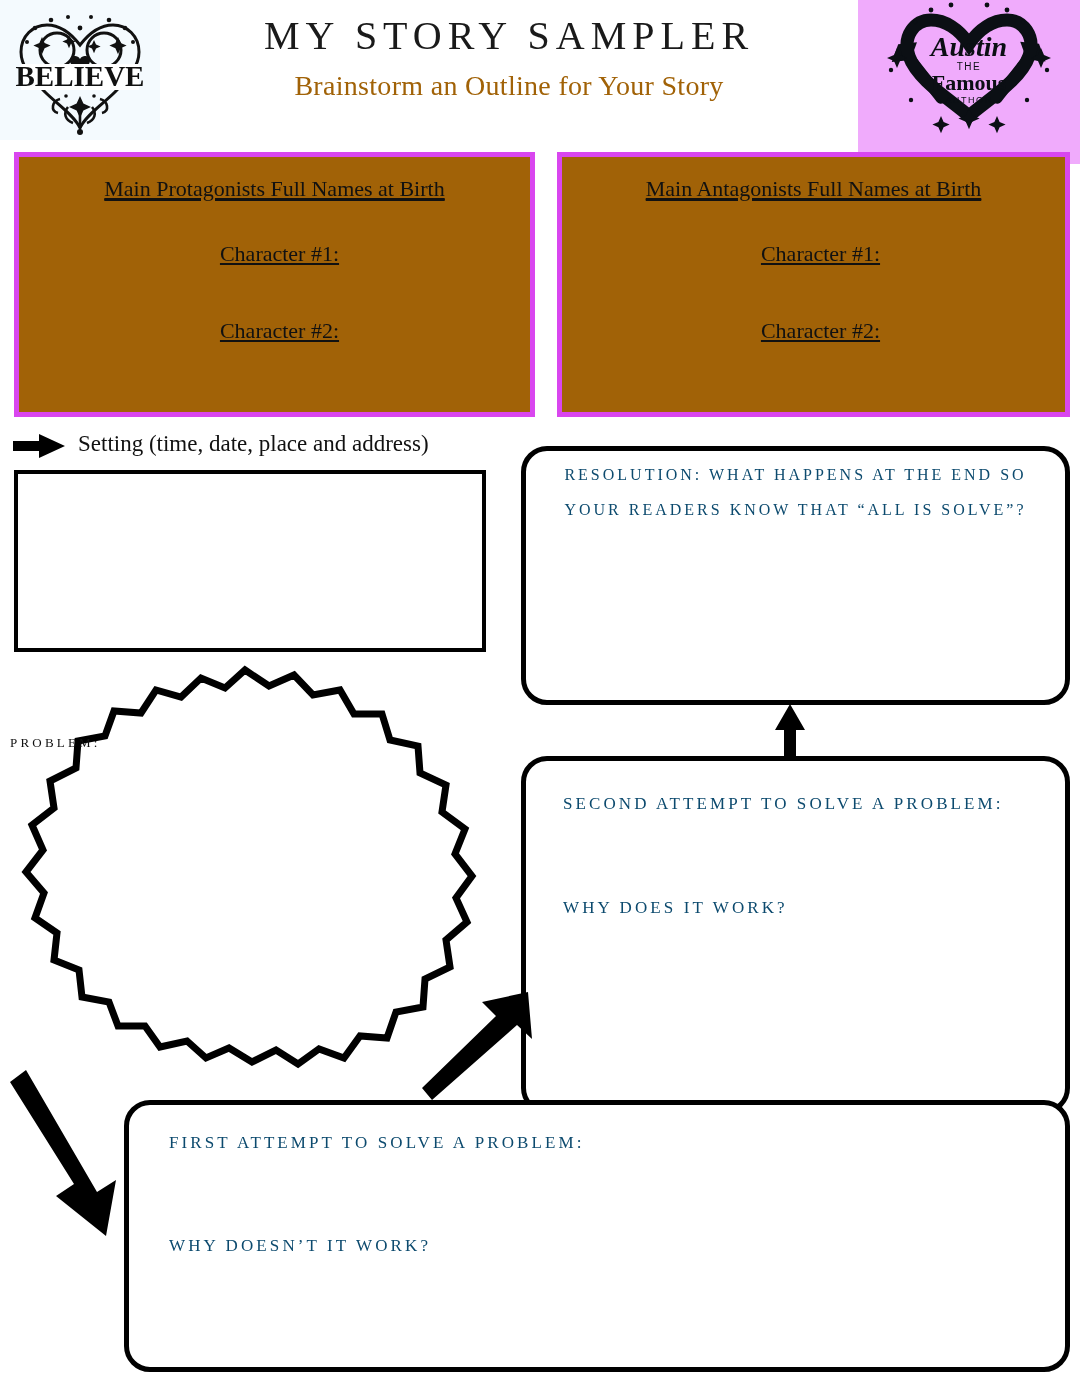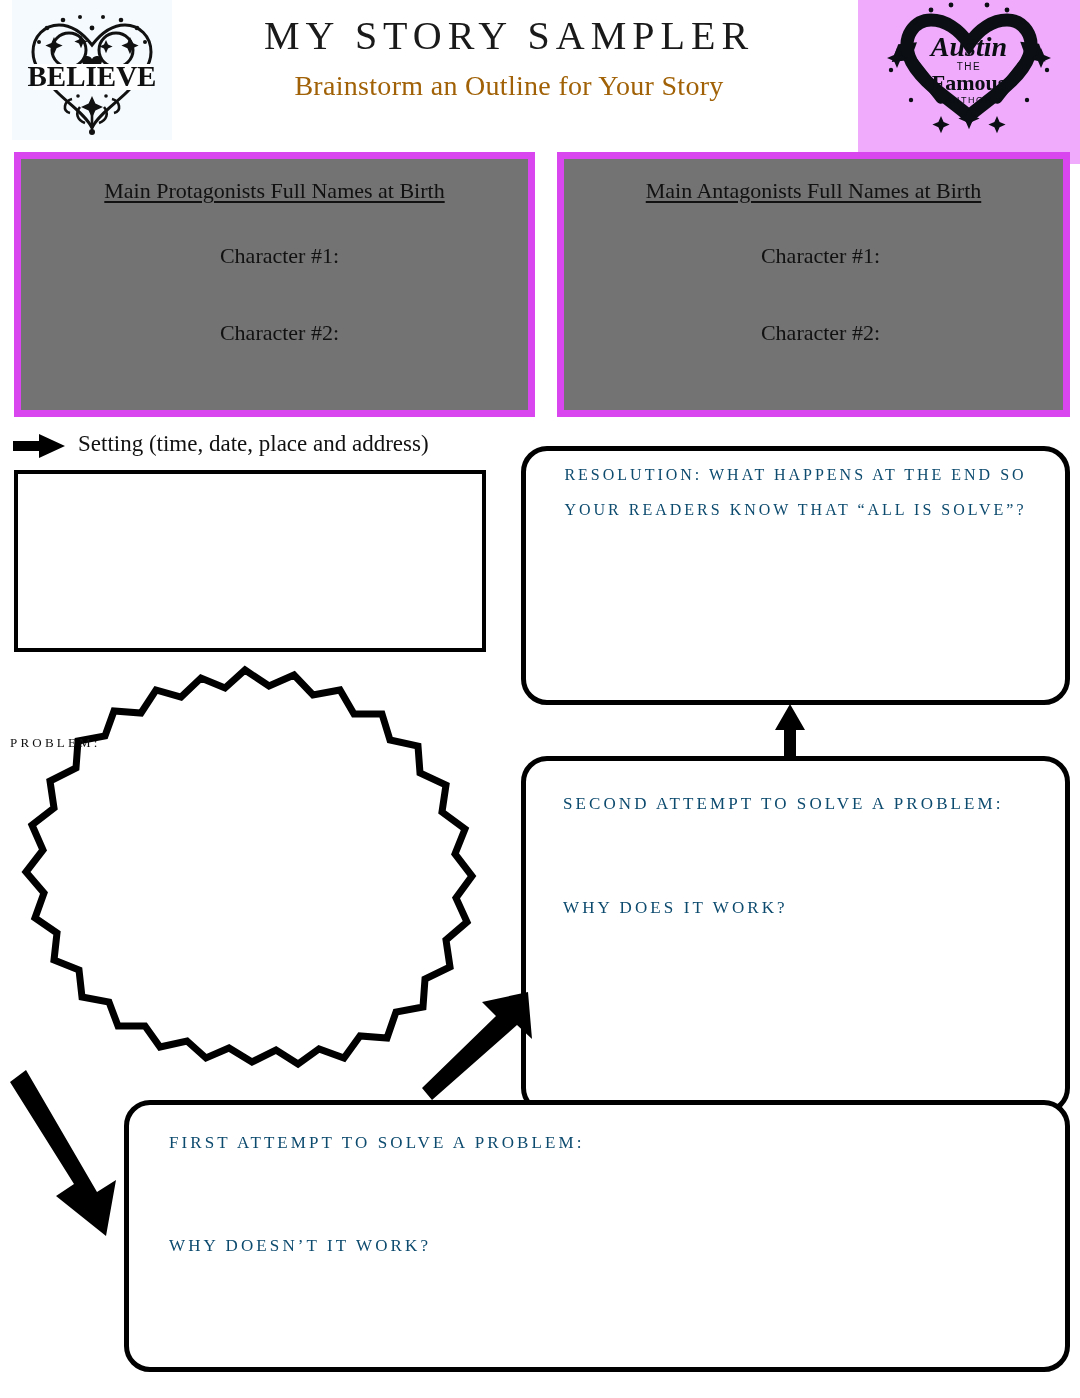--- a/index.html
+++ b/index.html
@@ -18,21 +18,21 @@
   .page {
     position: absolute;
     inset: 0;
     width: 1080px;
     height: 1398px;
   }
 
   
   .logo-left {
     position: absolute;
-    left: 12px; top: 0;
+    left: 0; top: 0;
     width: 160px; height: 140px;
     background: #f4fafe;
     display: flex; align-items: center; justify-content: center;
   }
   .logo-right {
     position: absolute;
     left: 858px; top: 0;
     width: 222px; height: 164px;
     background: #f0abfc;
     display: flex; align-items: flex-start; justify-content: center;
@@ -54,23 +54,24 @@
     width: 698px;
     text-align: center;
     font-size: 28px;
     letter-spacing: 0.3px;
     color: #a16207;
   }
 
   
   .char-box {
     position: absolute;
-    border: 7px solid #d946ef;
-    background: #737373;
+    border: 5px solid #d946ef;
+    background: #a16207;
     box-sizing: border-box;
+    text-decoration: underline;
   }
   .char-box.protagonist { left: 14px;  top: 152px; width: 521px; height: 265px; }
   .char-box.antagonist  { left: 557px; top: 152px; width: 513px; height: 265px; }
 
   .char-title {
     text-align: center;
     font-size: 22px;
     text-decoration: underline;
     text-underline-offset: 3px;
     margin-top: 19px;

